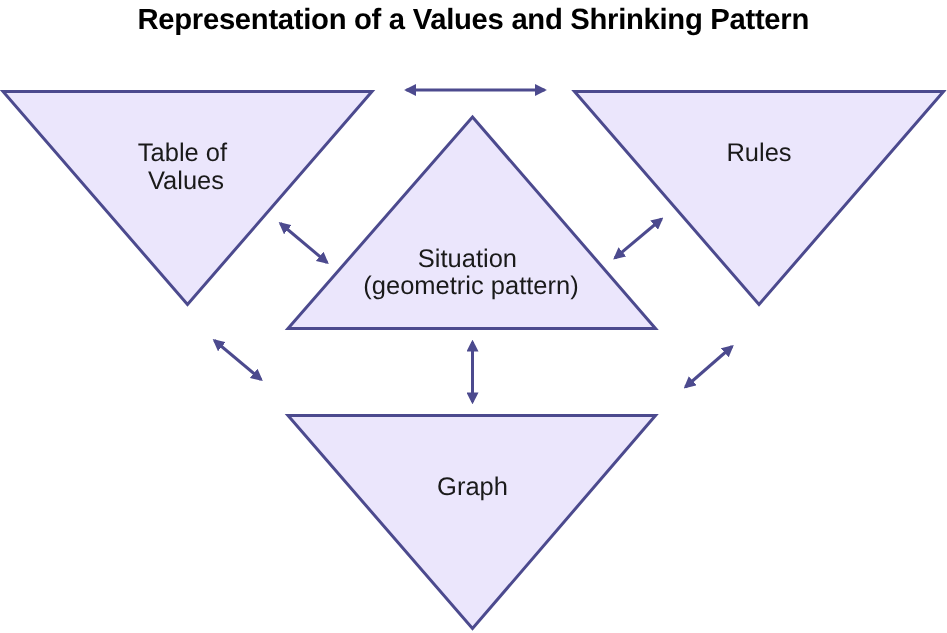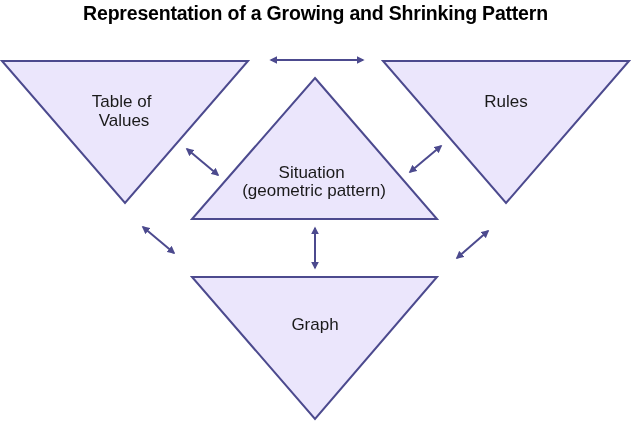--- a/index.html
+++ b/index.html
@@ -10,21 +10,21 @@
     color: #000000; letter-spacing: -0.2px;
   }
   svg#diagram { position: absolute; left: 0; top: 0; }
   .tri { fill: #ebe6fc; stroke: #4c4a8e; stroke-width: 2; stroke-linejoin: miter; }
   .arrow { stroke: #4c4a8e; stroke-width: 2; fill: none; }
   .label { font-family: "Liberation Sans", "DejaVu Sans", sans-serif; font-size: 17px; fill: #1a1a1a; text-anchor: middle; }
 </style>
 </head>
 <body>
 
-<div id="title">Representation of a Growing and Shrinking Pattern</div>
+<div id="title">Representation of a Values and Shrinking Pattern</div>
 
 <svg id="diagram" width="631" height="422" viewBox="0 0 631 422">
   <defs>
     <marker id="ah" viewBox="0 0 10 10" refX="8" refY="5" markerWidth="4" markerHeight="4" orient="auto-start-reverse">
       <path d="M0,0 L10,5 L0,10 z" fill="#4c4a8e"></path>
     </marker>
   </defs>
 
   <polygon class="tri" points="2,61 248,61 125,203" style="fill: rgb(235, 230, 252); stroke: rgb(76, 74, 142);"></polygon>
   <polygon class="tri" points="383,61 629,61 506,203" style="fill: rgb(235, 230, 252); stroke: rgb(76, 74, 142);"></polygon>

